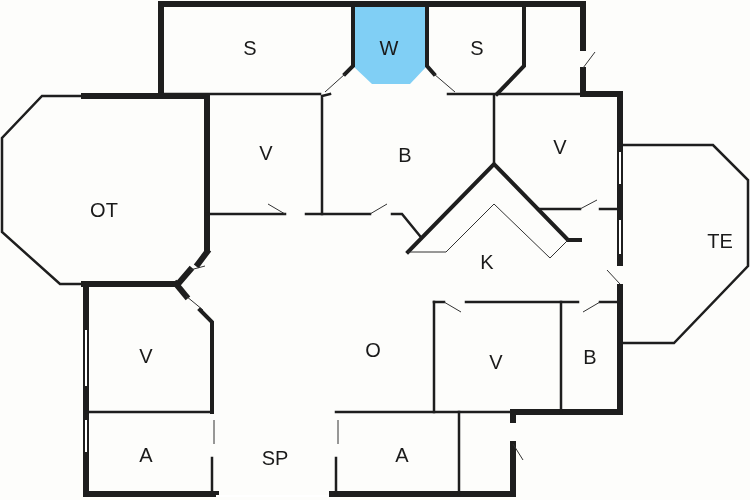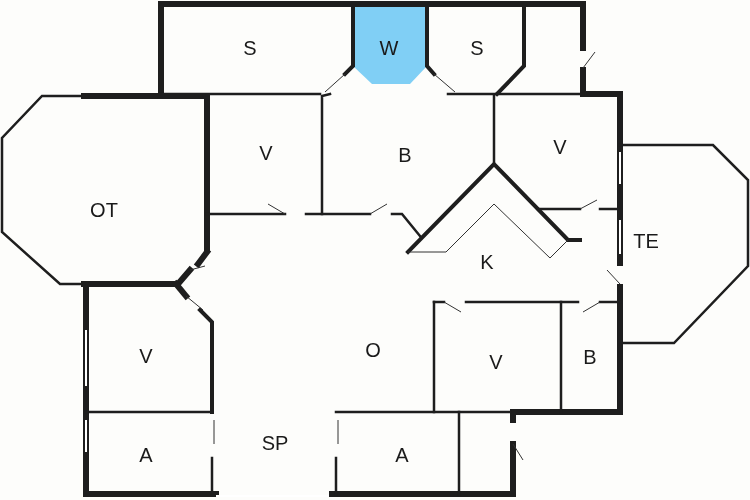--- a/index.html
+++ b/index.html
@@ -92,21 +92,21 @@
   <path class="door" d="M338,420 L338,444"></path>
 </svg>
 
 <div class="label" style="left:250px;top:48px">S</div>
 <div class="label" style="left:389px;top:48px">W</div>
 <div class="label" style="left:477px;top:48px">S</div>
 <div class="label" style="left:104px;top:210px">OT</div>
 <div class="label" style="left:266px;top:153px">V</div>
 <div class="label" style="left:405px;top:155px">B</div>
 <div class="label" style="left:560px;top:147px">V</div>
-<div class="label" style="left:646px;top:241px">TE</div>
+<div class="label" style="left:720px;top:241px">TE</div>
 <div class="label" style="left:487px;top:262px">K</div>
 <div class="label" style="left:373px;top:350px">O</div>
 <div class="label" style="left:146px;top:356px">V</div>
 <div class="label" style="left:496px;top:362px">V</div>
 <div class="label" style="left:590px;top:357px">B</div>
 <div class="label" style="left:146px;top:455px">A</div>
-<div class="label" style="left:275px;top:443px">SP</div>
+<div class="label" style="left:275px;top:458px">SP</div>
 <div class="label" style="left:402px;top:455px">A</div>
 
 </body></html>

